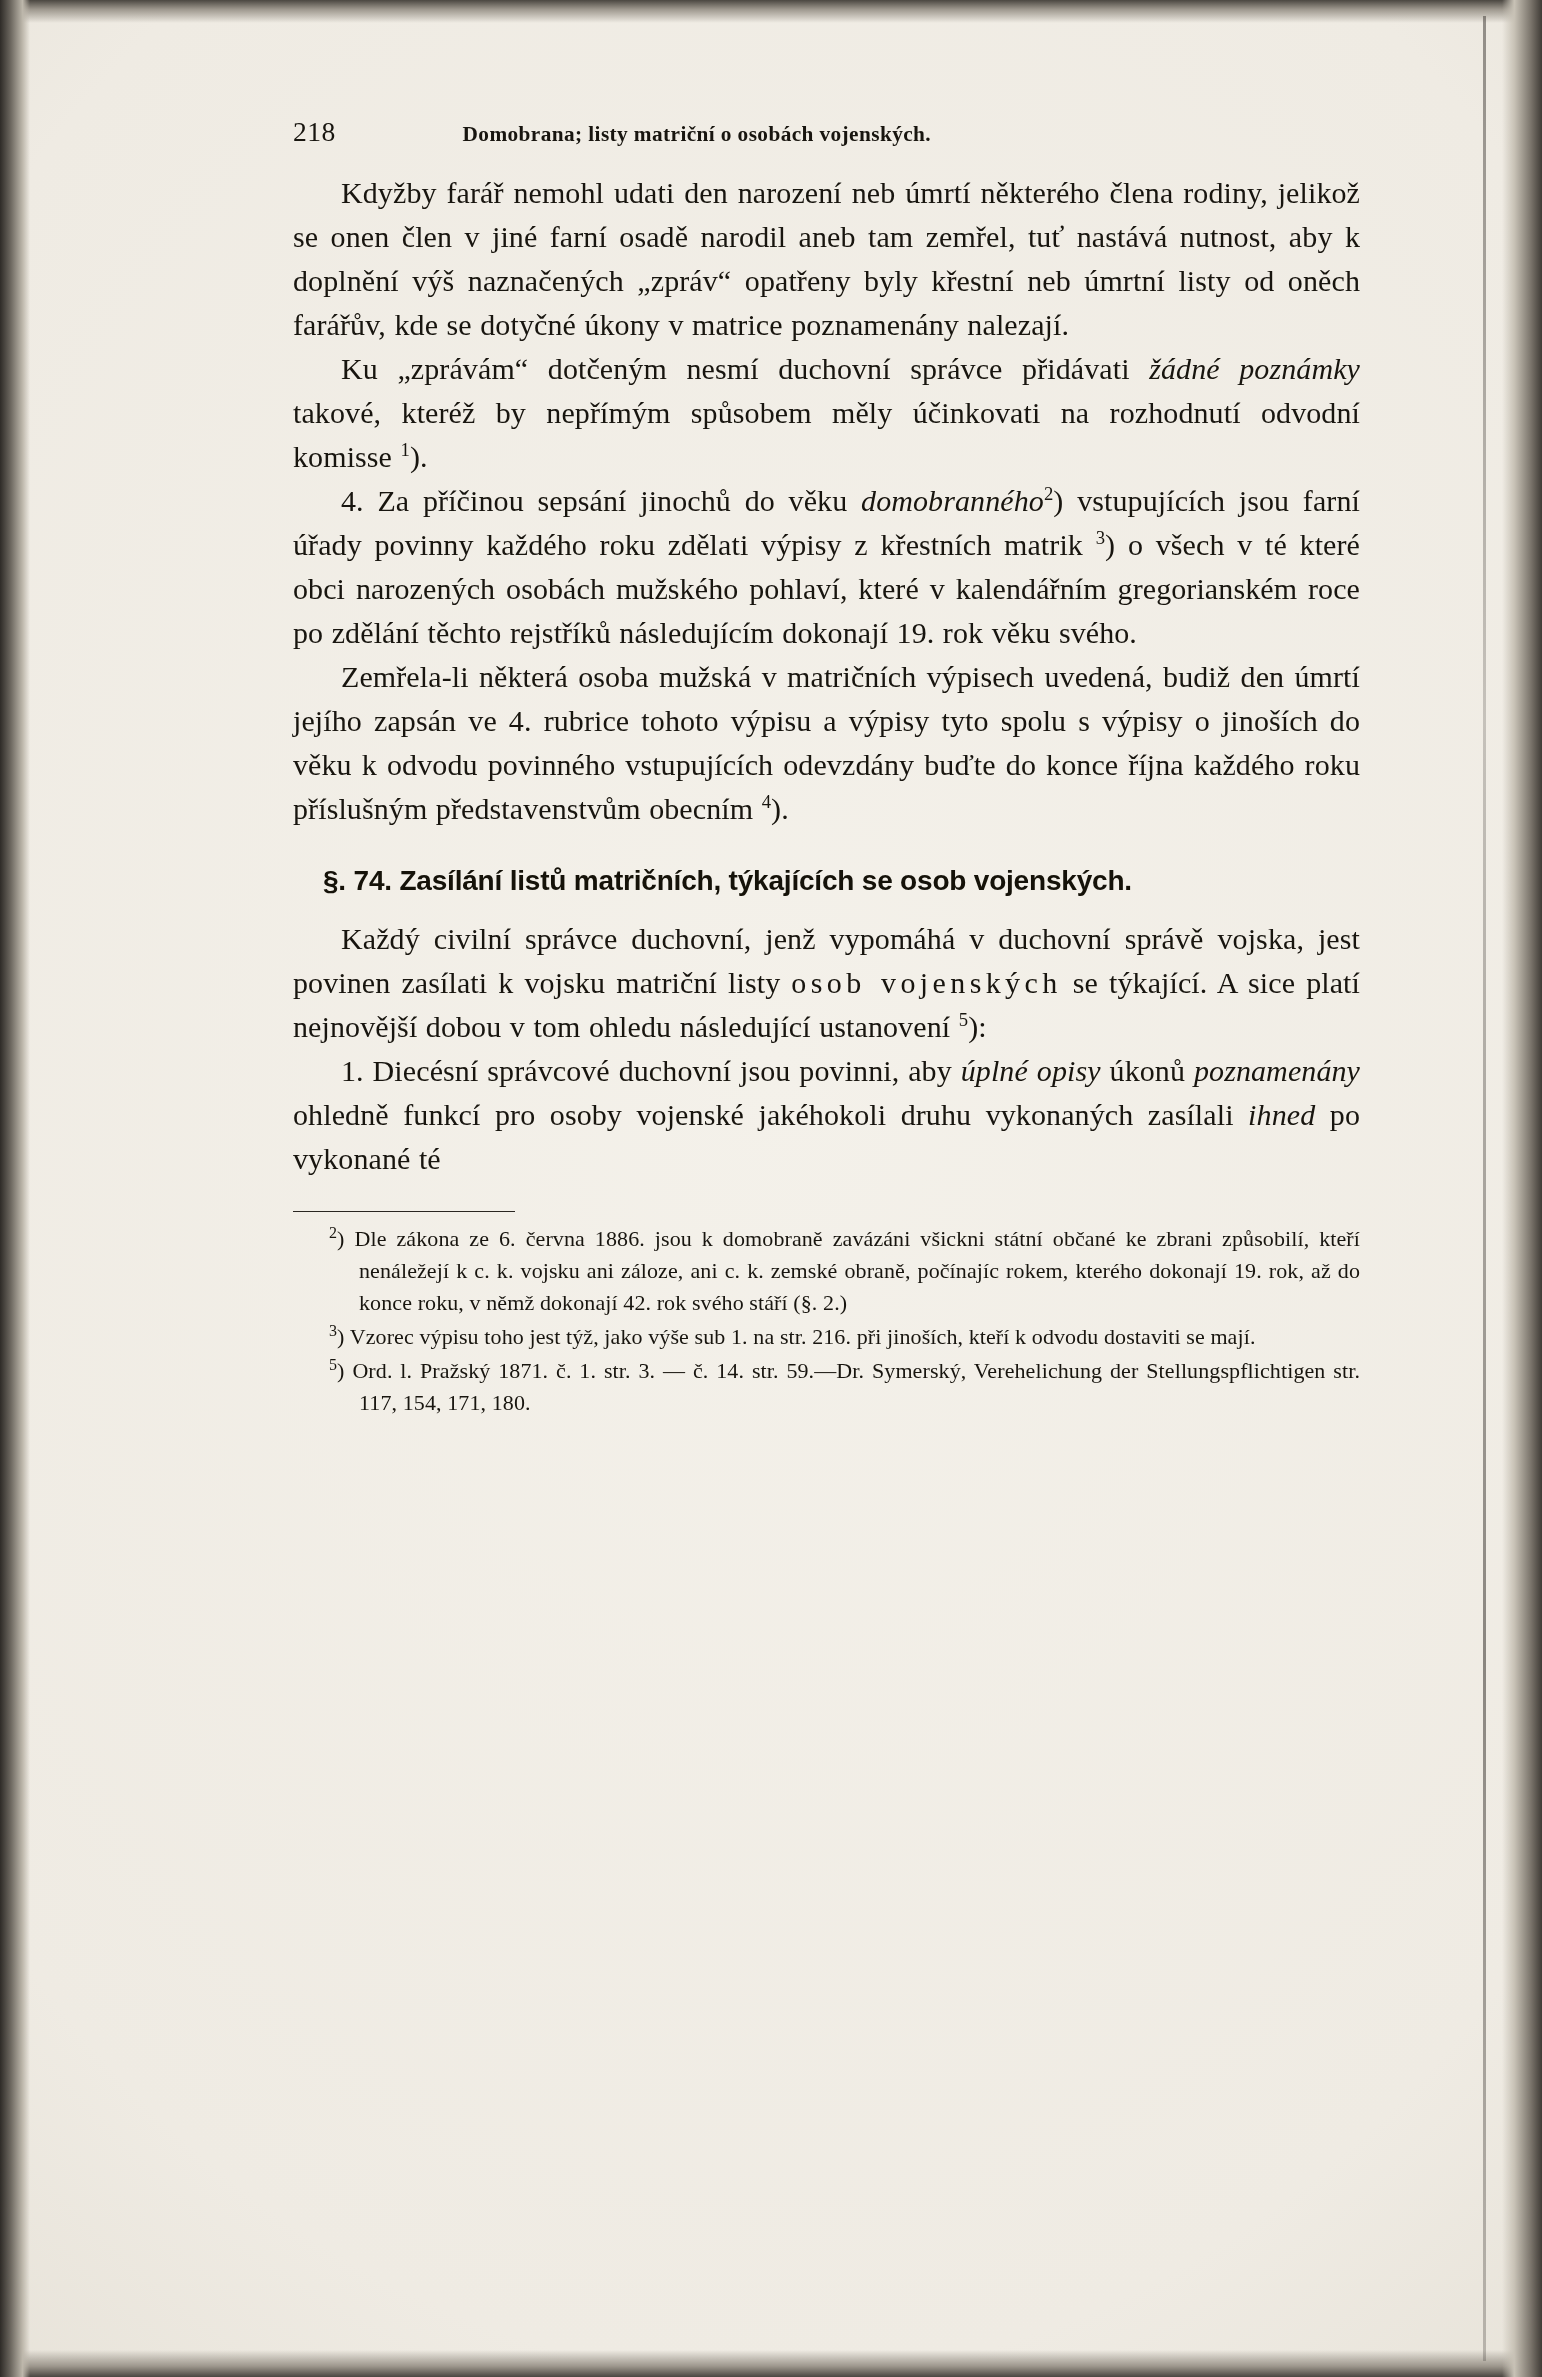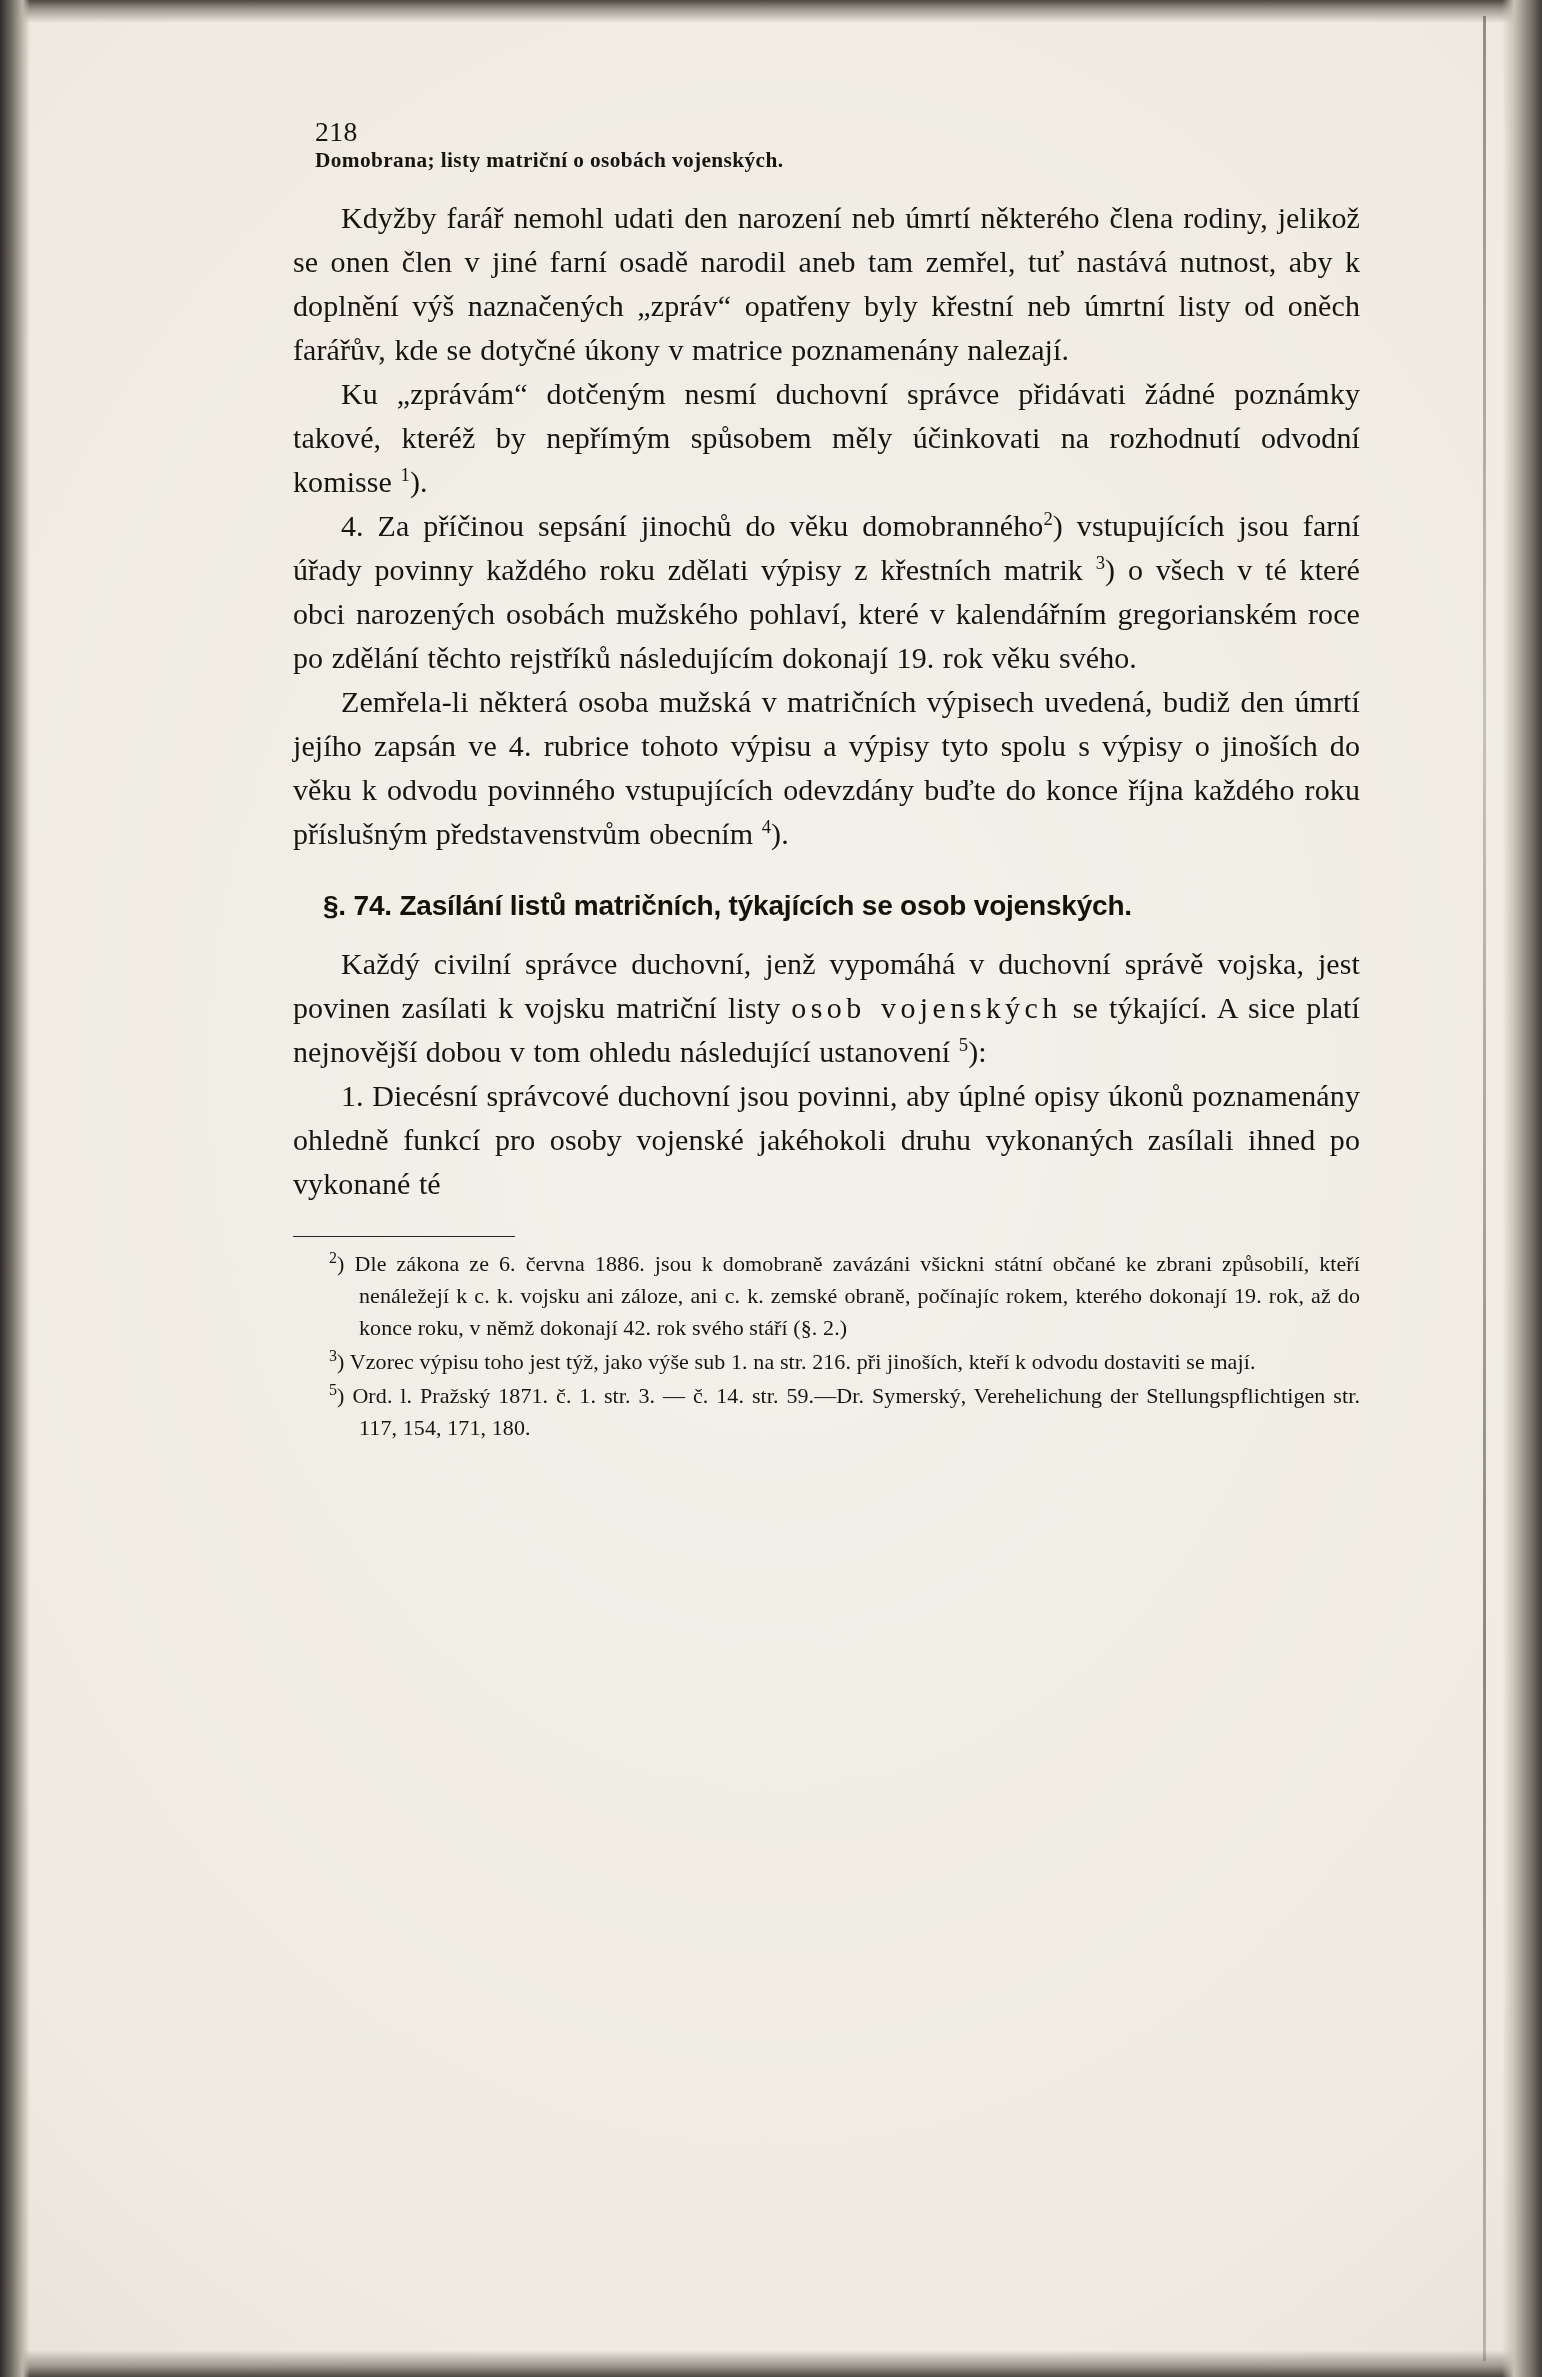--- a/index.html
+++ b/index.html
@@ -57,21 +57,20 @@
     top: 116px;
     width: 1067px;
     color: #18150f;
   }
 
   
   .runhead {
     display: flex;
     align-items: baseline;
     margin: 0 0 23px 0;
-    flex-direction: column;
   }
   .runhead .folio {
     font-size: 27.6px;
     letter-spacing: 0.4px;
     margin-right: 105px;
   }
   .runhead .title {
     font-size: 21.3px;
     letter-spacing: 0.4px;
     font-weight: 700;
@@ -84,21 +83,21 @@
     font-size: 30px;
     line-height: 44px;
     text-align: justify;
     text-justify: inter-word;
     text-indent: 48px;
     letter-spacing: 0.1px;
     word-spacing: 0.9px;
   }
   p.body + p.body { margin-top: 0; }
 
-  .it { }
+  .it { font-style: italic; }
   .sup {
     font-size: 18.7px;
     vertical-align: super;
     line-height: 0;
   }
   .spaced { letter-spacing: 4.4px; }
 
   
   h2.section {
     font-family: "Liberation Sans", sans-serif;

